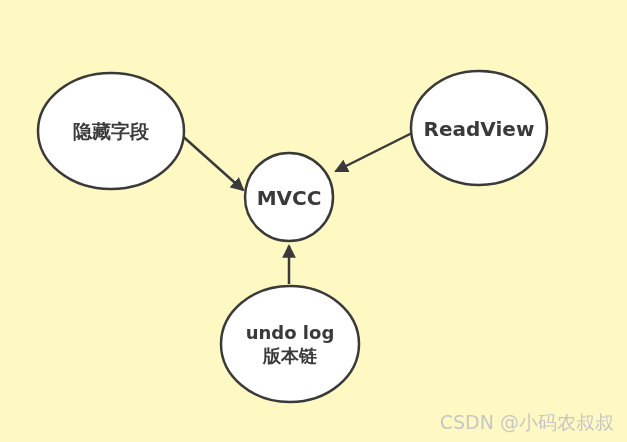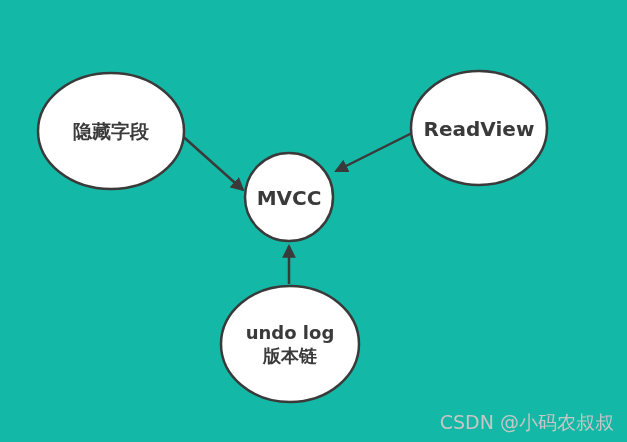--- a/index.html
+++ b/index.html
@@ -4,21 +4,21 @@
 <style>
   html, body {
     margin: 0;
     padding: 0;
     background: #ffffff;
   }
   .stage {
     position: relative;
     width: 627px;
     height: 442px;
-    background: #14b8a6;
+    background: #fef9c3;
     overflow: hidden;
     font-family: "DejaVu Sans", "Liberation Sans", sans-serif;
   }
   svg { display: block; }
   .node-shape {
     fill: #ffffff;
     stroke-width: 2.5px;
   }
   .edge-line {
     fill: none;

